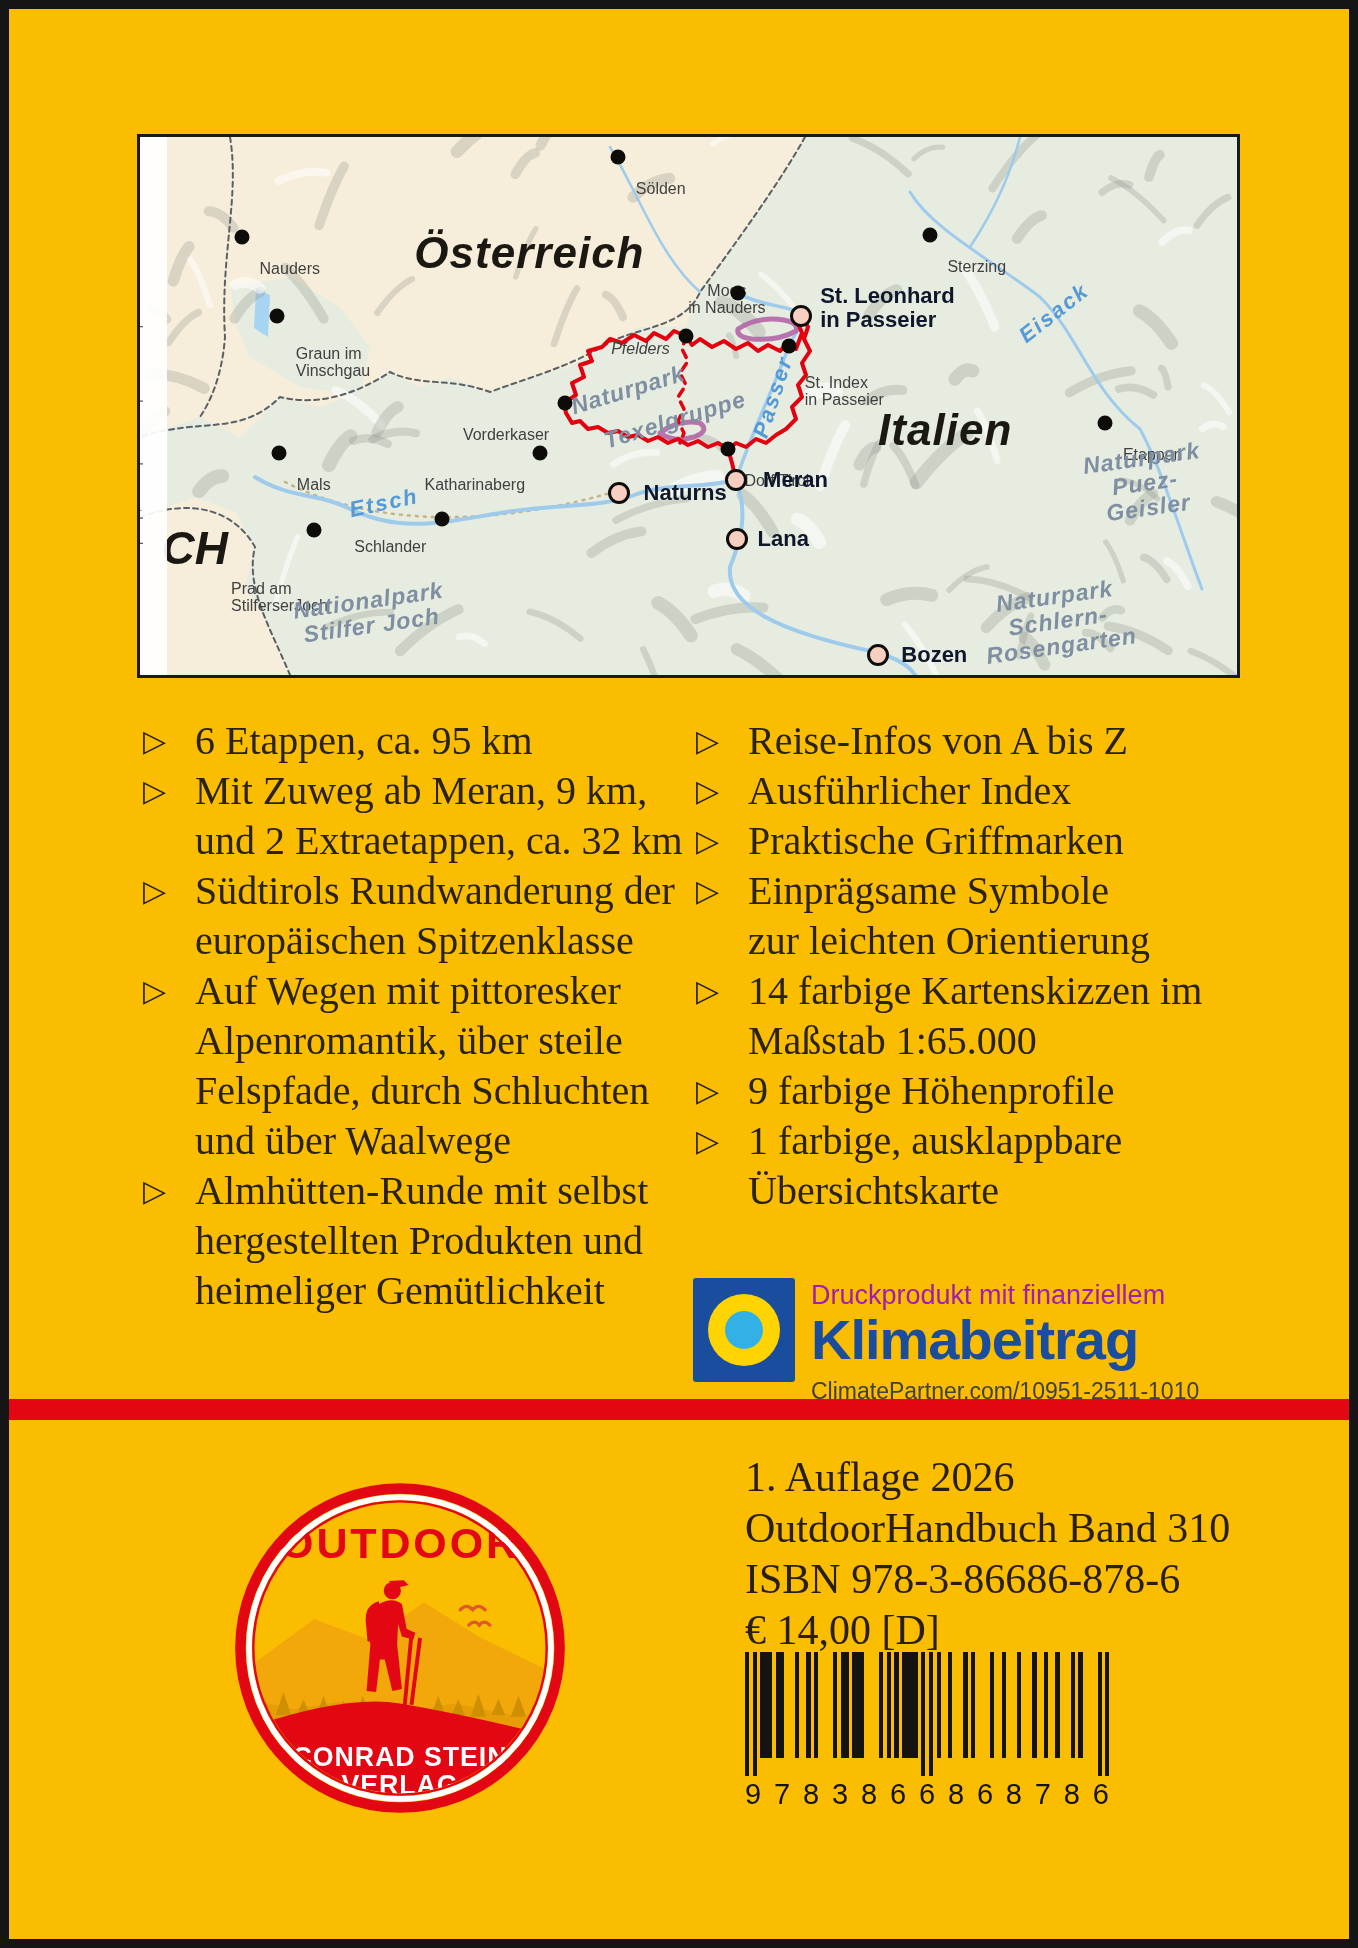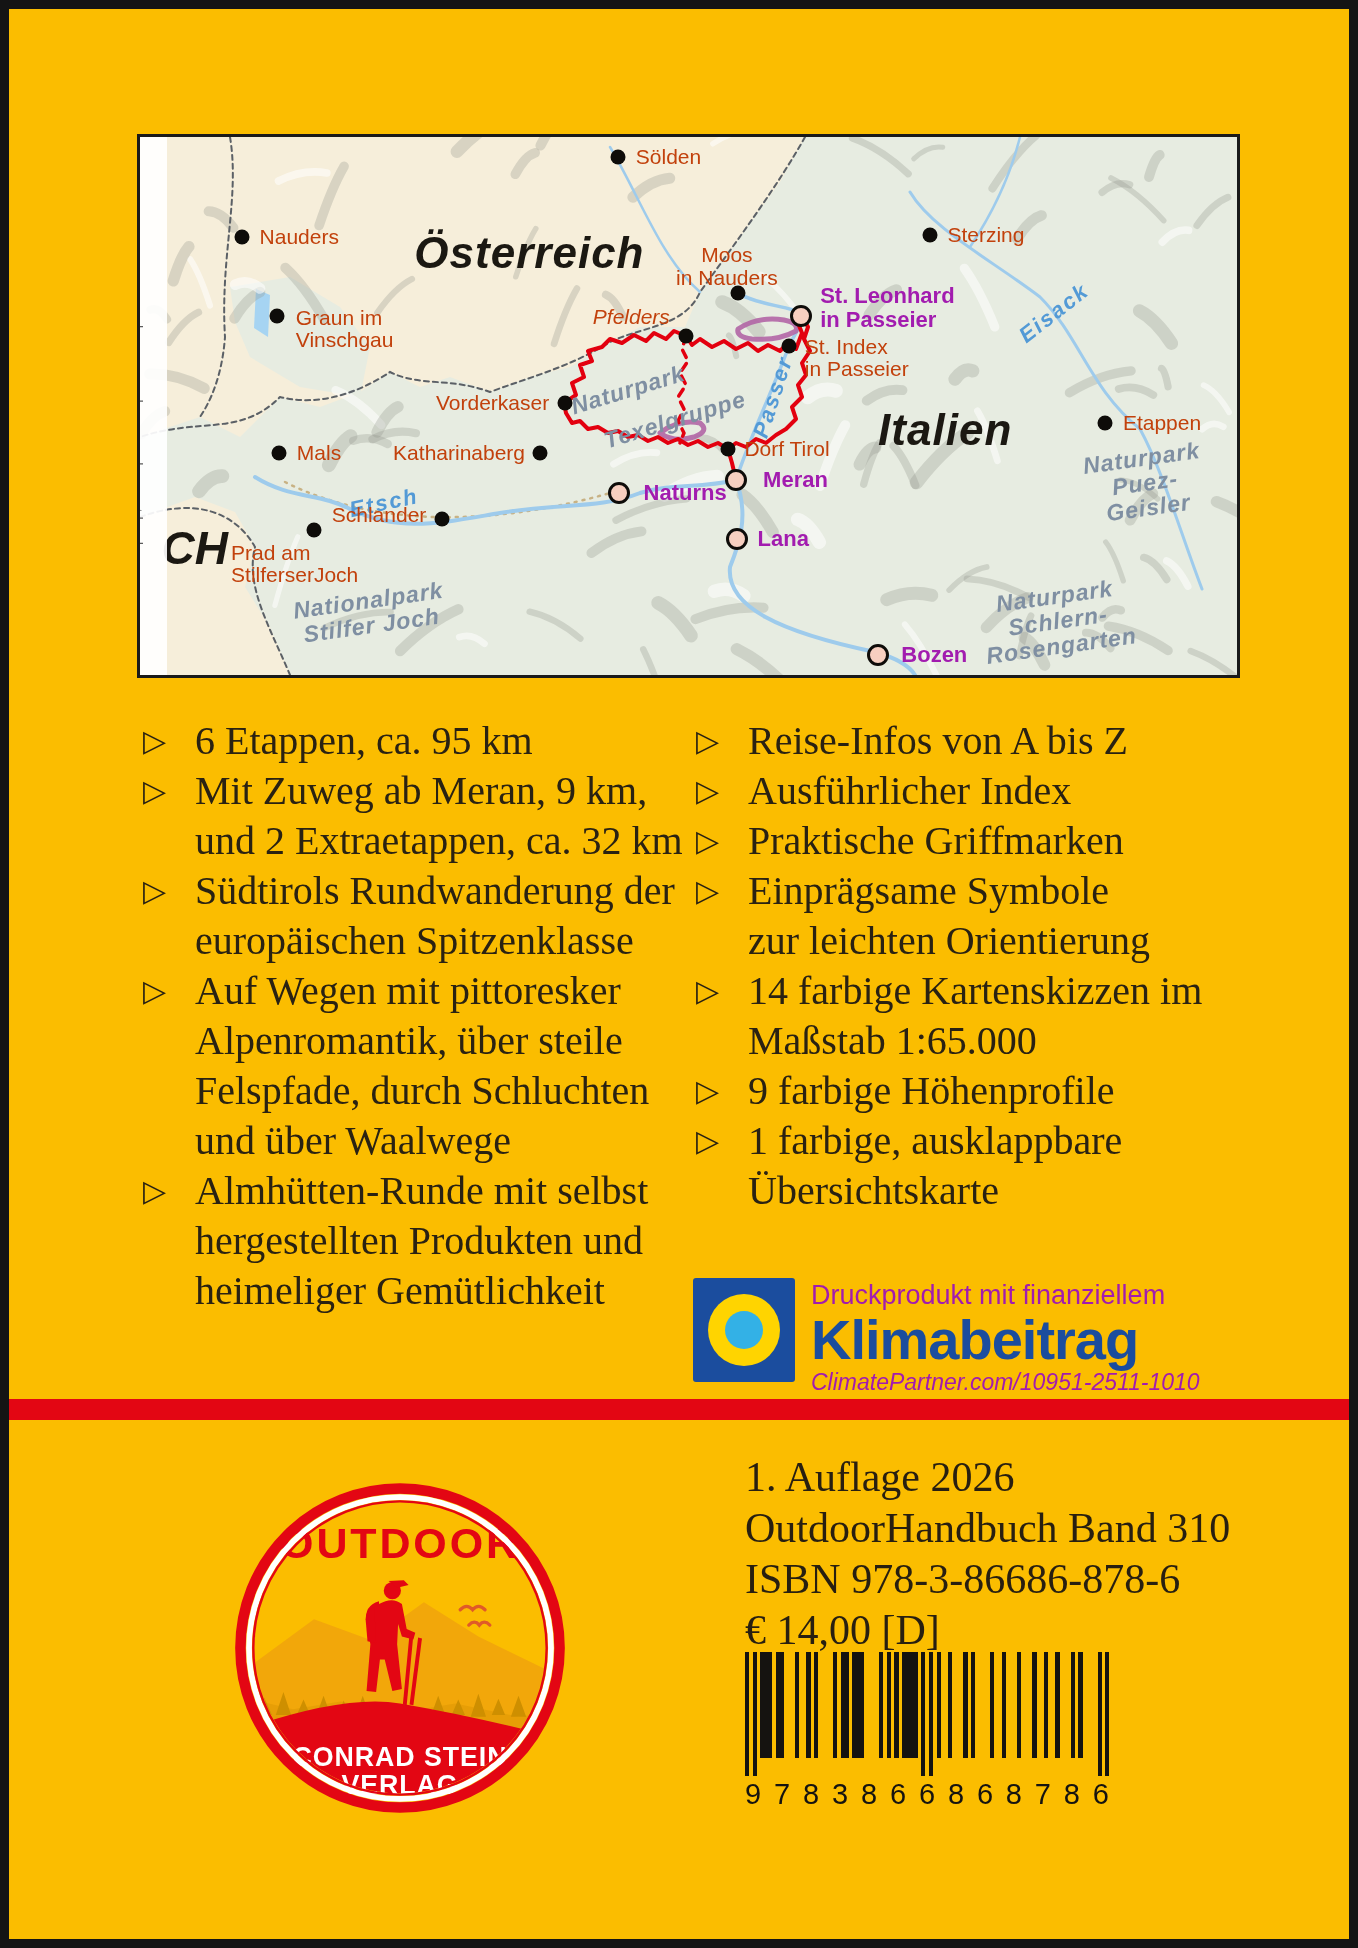--- a/index.html
+++ b/index.html
@@ -6,22 +6,22 @@
   body{width:1358px;height:1948px;position:relative;background:#FBBD00;overflow:hidden;
        font-family:"Liberation Serif",serif;color:#281f10;}
   .frame{position:absolute;inset:0;border:9px solid #141414;pointer-events:none;z-index:50;}
 
   
   .map{position:absolute;left:137px;top:134px;width:1097px;height:538px;border:3px solid #1a1a1a;
        background:#f6eeda;overflow:hidden;}
   .map svg.terrain{position:absolute;left:0;top:0;width:100%;height:100%;}
   .map-labels{position:absolute;inset:0;}
   .ml{position:absolute;white-space:pre-line;line-height:1.08;font-family:"Liberation Sans",sans-serif;}
-  .ml.city{font-size:21px;color:#c2410c;}
-  .ml.cityb{font-size:22px;font-weight:bold;color:#a21caf;}
+  .ml.city{font-size:16px;color:#404040;margin-top:32px;}
+  .ml.cityb{font-size:22px;font-weight:bold;color:#0f172a;}
   .ml.region{font-size:44px;font-weight:bold;font-style:italic;color:#1b1812;letter-spacing:1px;}
   .ml.ch{font-size:46px;font-weight:bold;font-style:italic;color:#1b1812;}
   .ml.park{font-size:23px;font-weight:bold;font-style:italic;color:#7f8fa2;letter-spacing:1px;text-align:center;}
   .ml.river{font-size:22px;font-weight:bold;font-style:italic;color:#539ad6;letter-spacing:2px;}
   .mdot{position:absolute;width:15px;height:15px;border-radius:50%;background:#0e0c09;transform:translate(-50%,-50%);}
   .mring{position:absolute;width:22px;height:22px;border-radius:50%;background:#f7cfc0;border:3px solid #0e0c09;
          transform:translate(-50%,-50%);box-sizing:border-box;}
   .credit{position:absolute;left:0;top:0;bottom:0;width:27px;background:rgba(255,255,255,.92);z-index:5;}
   .credit-inner{position:absolute;left:4px;bottom:6px;transform-origin:0 100%;transform:rotate(-90deg);
                 white-space:nowrap;font-family:"Liberation Sans",sans-serif;}
@@ -39,21 +39,21 @@
   
   .climate{position:absolute;left:693px;top:1278px;display:flex;}
   .cp-square{width:102px;height:104px;background:#1B4D9E;border-radius:3px;position:relative;flex:0 0 auto;}
   .cp-circle{position:absolute;left:50%;top:50%;width:72px;height:72px;border-radius:50%;background:#FFD400;
              transform:translate(-50%,-50%);}
   .cp-inner{position:absolute;left:50%;top:50%;width:38px;height:38px;border-radius:50%;background:#33B1E6;
             transform:translate(-50%,-50%);}
   .cp-text{margin-left:16px;font-family:"Liberation Sans",sans-serif;}
   .cp-line1{font-size:27px;color:#a21caf;margin-top:2px;}
   .cp-title{font-size:56px;font-weight:bold;color:#1B4D9E;line-height:58px;letter-spacing:-1px;}
-  .cp-url{font-size:23px;color:#a21caf;margin-top:0;font-style:italic;}
+  .cp-url{font-size:23px;color:#404040;margin-top:9px;}
 
   .redbar{position:absolute;left:9px;right:9px;top:1399px;height:21px;background:#E30613;}
 
   
   .pubwrap{position:absolute;left:228px;top:1476px;width:344px;height:344px;}
 
   
   .edition{position:absolute;left:745px;top:1452px;font-size:42px;line-height:51px;color:#281f10;}
 
   

